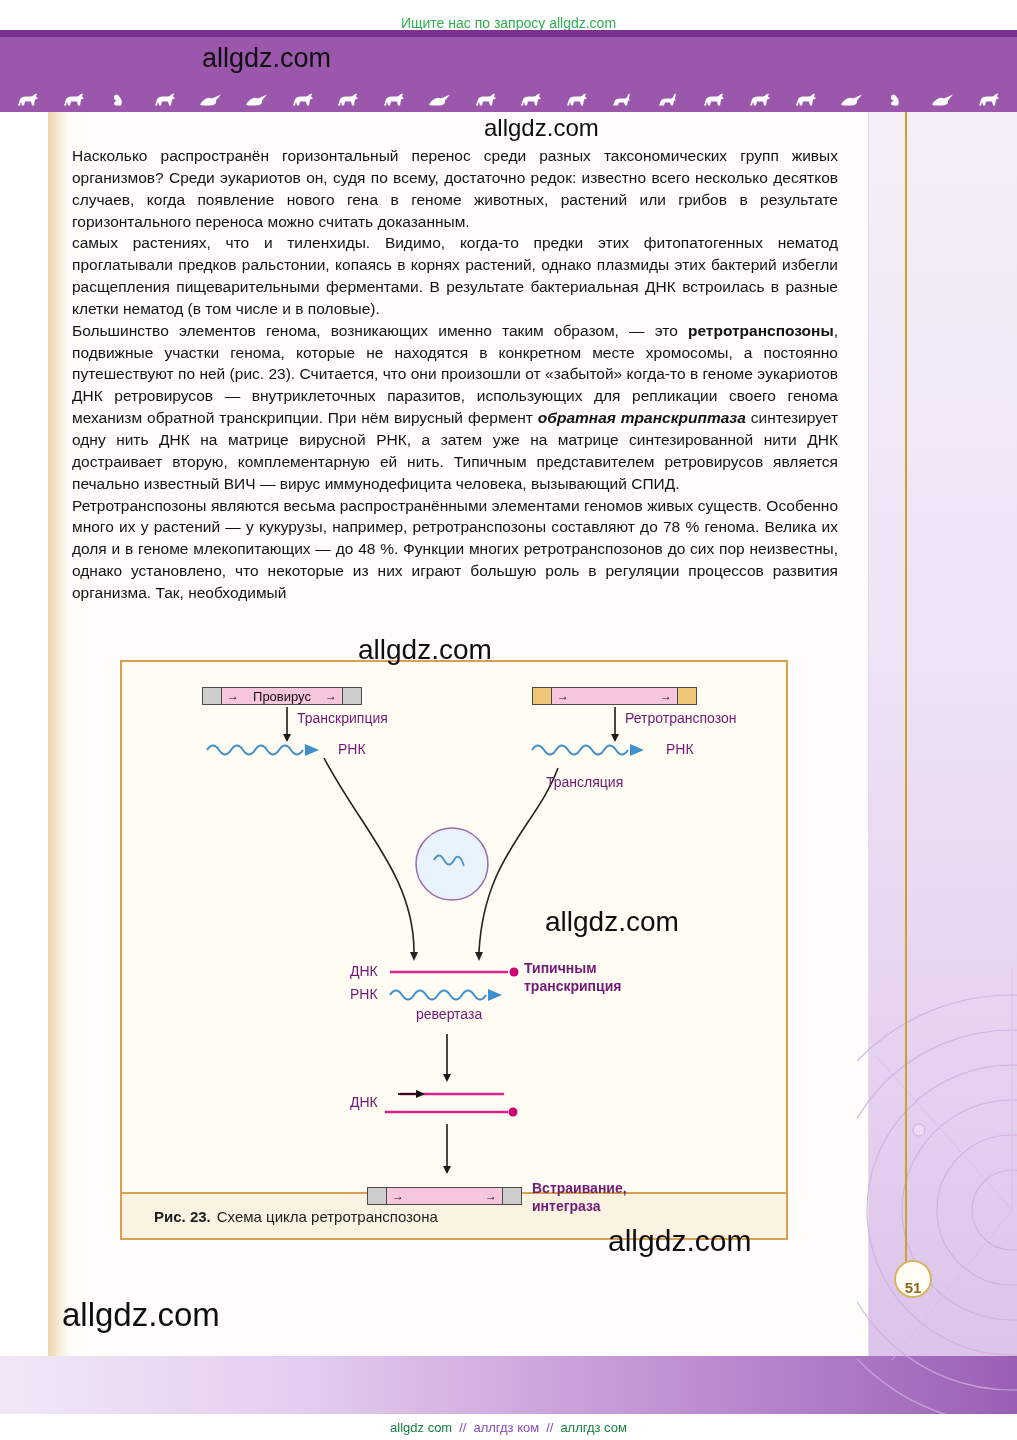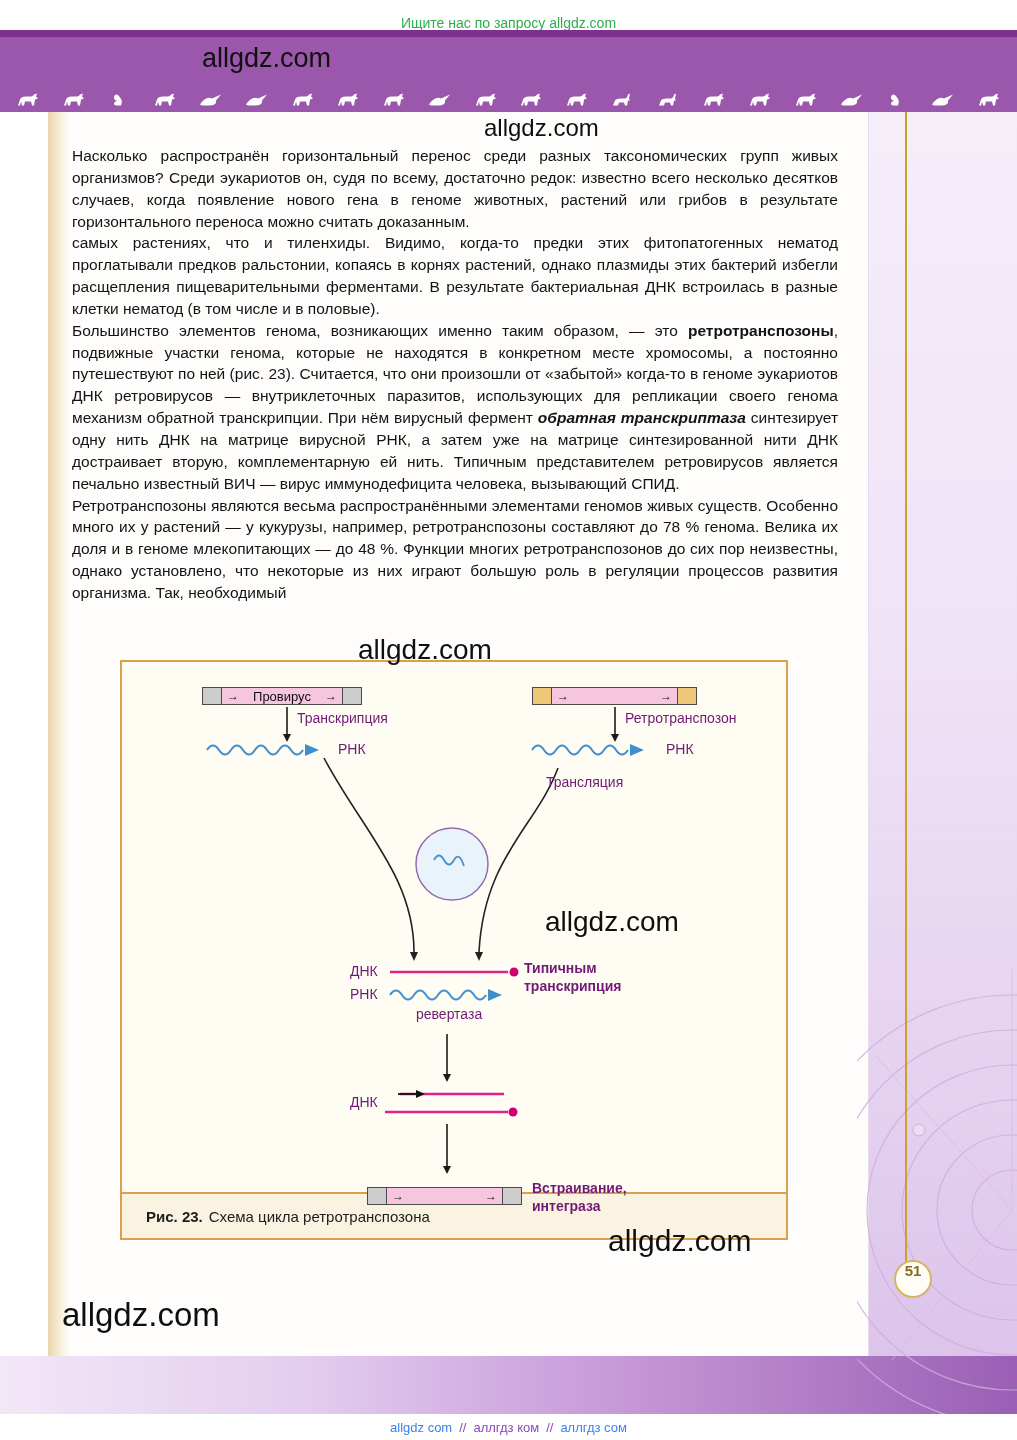--- a/index.html
+++ b/index.html
@@ -11,55 +11,55 @@
   .promo{position:absolute;left:0;top:0;width:100%;height:46px;display:flex;align-items:center;justify-content:center;font-size:14px;color:#2eae4e;background:#fff}
   
   .header{position:absolute;left:0;top:30px;width:100%;height:82px;background:#9a57ab;border-top:7px solid #7c3191;box-sizing:border-box}
   .brand{position:absolute;left:202px;top:6px;font-size:27px;color:#101010}
   .icons-row{position:absolute;left:16px;right:16px;bottom:5px;height:24px;display:flex;justify-content:space-between;align-items:flex-end}
   .icons-row span{display:inline-block;line-height:0}
   
   .sidebar{position:absolute;left:868px;top:112px;width:149px;height:1328px;background:linear-gradient(180deg,#f5eef9 0%,#efe3f6 40%,#e4d0ef 75%,#d9bfe9 100%)}
   .deco{position:absolute;right:0;top:880px;z-index:2;pointer-events:none}
   .gold-line{position:absolute;left:905px;top:112px;width:2px;height:1150px;background:#c9a227;z-index:3}
-  .pagenum{position:absolute;left:894px;top:1260px;width:38px;height:38px;border-radius:50%;border:2px solid #d9b45e;background:#fffdf6;display:flex;align-items:flex-start;justify-content:center;font-size:15px;font-weight:bold;color:#8a6a20;z-index:4;box-sizing:border-box}
+  .pagenum{position:absolute;left:894px;top:1260px;width:38px;height:38px;border-radius:50%;border:2px solid #d9b45e;background:#fffdf6;display:flex;align-items:flex-end;justify-content:center;font-size:15px;font-weight:bold;color:#8a6a20;z-index:4;box-sizing:border-box}
   
   .page{position:absolute;left:48px;top:112px;width:820px;height:1246px;background:#fefdfc;border-right:1px solid #e6dcee}
   .page::before{content:"";position:absolute;left:0;top:0;width:22px;height:100%;background:linear-gradient(90deg,#ead6ae 0%,#f6eed9 55%,#fefdfc 100%)}
   .bodytext{position:absolute;left:24px;top:33px;width:766px;font-size:15.5px;line-height:1.41;text-align:justify;color:#131313}
   .bodytext p{margin:0}
   .bodytext b{font-weight:bold}
   .bodytext i{}
   
   .wm{position:absolute;color:#0f0f0f;z-index:5;white-space:nowrap}
   .wm-a{left:436px;top:2px;font-size:24px}
   .wm-b{left:310px;top:522px;font-size:28px}
   .wm-c{left:497px;top:794px;font-size:28px}
   .wm-d{left:560px;top:1112px;font-size:30px}
   .wm-e{left:14px;top:1184px;font-size:33px}
   
   .figure{position:absolute;left:72px;top:548px;width:668px;height:580px;border:2px solid #d9a050;background:#fffcf3;box-sizing:border-box}
   .fig-svg{position:absolute;left:0;top:0}
-  .fig-caption{position:absolute;left:0;right:0;bottom:0;height:46px;border-top:2px solid #d9a050;background:#faf3e2;display:flex;align-items:center;padding-left:24px;font-size:15px;color:#1d1d1d;box-sizing:border-box}
+  .fig-caption{position:absolute;left:0;right:0;bottom:0;height:46px;border-top:2px solid #d9a050;background:#faf3e2;display:flex;align-items:center;padding-left:32px;font-size:15px;color:#1d1d1d;box-sizing:border-box}
   .fig-caption b{margin-right:6px}
   .fl{position:absolute;font-size:14px;color:#701a75;white-space:pre-line;line-height:1.25;z-index:3}
   .fl.bold{font-weight:bold}
   .bar{position:absolute;height:18px;display:flex;border:1px solid #4a4a4a;background:#f6c6de;box-sizing:border-box;z-index:3}
   .cap{width:18px;flex:0 0 18px}
   .cap.left{border-right:1px solid #4a4a4a}
   .cap.right{border-left:1px solid #4a4a4a}
   .cap.gray{background:#cdcdcd}
   .cap.tan{background:#eec878}
   .bar-mid{flex:1;display:flex;align-items:center;justify-content:space-between;padding:0 5px}
   .ar{font-size:12px;font-weight:bold;color:#111;line-height:1}
   .bar-label{font-size:13px;color:#111}
   
   .band{position:absolute;left:0;top:1356px;width:100%;height:58px;background:linear-gradient(90deg,#f2e7f7 0%,#e3cdef 30%,#c79ad8 60%,#9a5fb5 100%);z-index:1}
   .footer{position:absolute;left:0;top:1414px;width:100%;height:26px;background:#fff;display:flex;align-items:center;justify-content:center;gap:7px;font-size:13px;z-index:6}
-  .fg{color:#3b82f6}
+  .fg{color:#15803d}
   .fp{color:#8a4bb8}
 </style>
 </head>
 <body>
 
 <div class="promo">
   <span>Ищите нас по запросу allgdz.com</span>
 </div>
 
 <div class="header">

